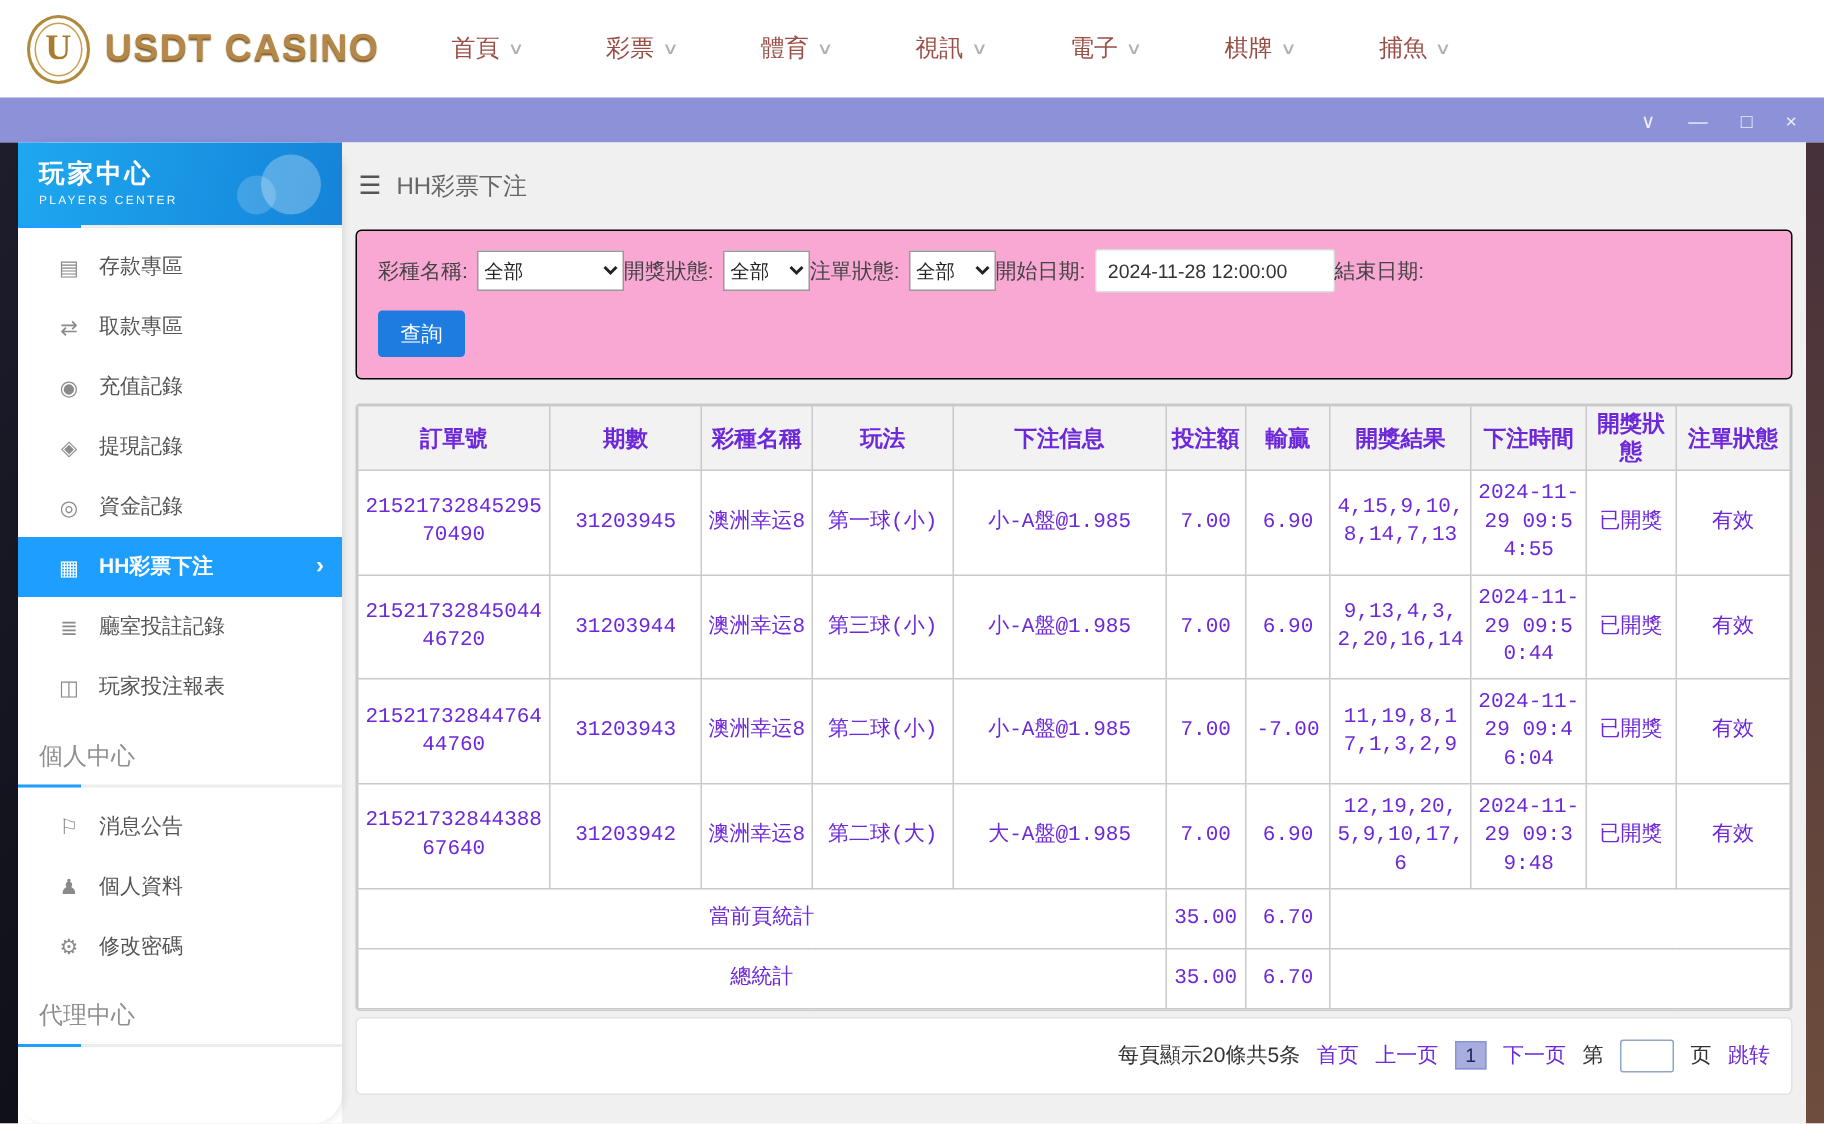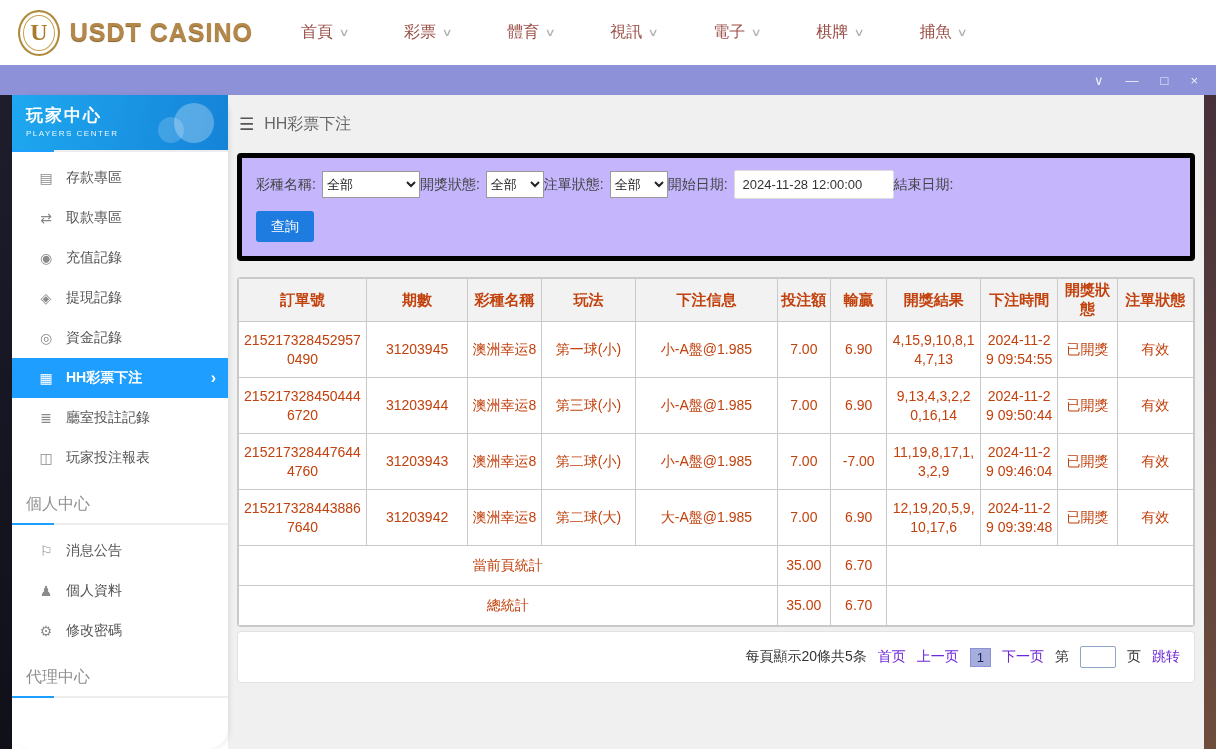--- a/index.html
+++ b/index.html
@@ -48,34 +48,34 @@
   .mi-icon { width:16px; text-align:center; color:#8a8a8a; font-size:14px; }
   .menu-item.active { background:#1e9fff; color:#fff; font-weight:bold; }
   .menu-item.active .mi-icon { color:#fff; }
   .chev-right { margin-left:auto; font-size:16px; font-weight:bold; }
 
   
   .main { width:976px; background:#f0f0f0; padding:0 9px; }
   .page-header { height:58px; display:flex; align-items:center; gap:10px; color:#666; font-size:16px; padding:0 2px; }
   .hamburger { font-size:17px; color:#555; cursor:pointer; }
 
-  .filter-card { background:#c4b5fd; border:5px solid #000000; border-radius:4px; padding:12px 14px 14px; }
+  .filter-card { background:#f9a8d4; border:1px solid #000000; border-radius:4px; padding:12px 14px 14px; }
   .filter-row { display:flex; align-items:center; font-size:14px; color:#444; }
   .f-label { white-space:nowrap; }
   .f-label:first-child { margin-left:0; }
   .sel { height:27px; border:1px solid #999; background:#fff; font-size:13px; margin-left:6px; color:#222; }
   .sel-wide { width:98px; }
   .sel-small { width:58px; }
   .date-input { height:29px; border:1px solid #ddd; width:160px; padding:0 8px; font-size:13px;
                 color:#333; margin-left:6px; border-radius:2px; }
   .query-btn { margin-top:12px; background:#1e7ce0; color:#fff; border:none; width:58px; height:31px;
                font-size:14px; border-radius:3px; cursor:pointer; }
 
   .table-card { margin-top:16px; background:#fff; border:1px solid #c9c9c9; border-radius:3px; overflow:hidden; }
-  table { width:100%; border-collapse:collapse; table-layout:fixed; font-size:14px; color:#c2410c; }
+  table { width:100%; border-collapse:collapse; table-layout:fixed; font-size:14px; color:#6d28d9;font-family:Liberation Mono, monospace; }
   th { background:#f2f2f2; border:1px solid #c9c9c9; height:40px; font-weight:bold; font-size:15px; padding:2px; }
   td { border:1px solid #c9c9c9; text-align:center; padding:6px 4px; height:56px;
        word-break:break-all; line-height:1.35; }
   .summary-row td { height:40px; padding:4px; }
 
   .pagination-card { margin-top:4px; background:#fff; border:1px solid #e2e2e2; border-radius:4px;
                      height:52px; display:flex; align-items:center; justify-content:flex-end;
                      padding:0 14px; font-size:14px; color:#333; }
   .pag-right { display:flex; align-items:center; gap:11px; }
   .pag-link { color:#6d28d9; cursor:pointer; white-space:nowrap; }

